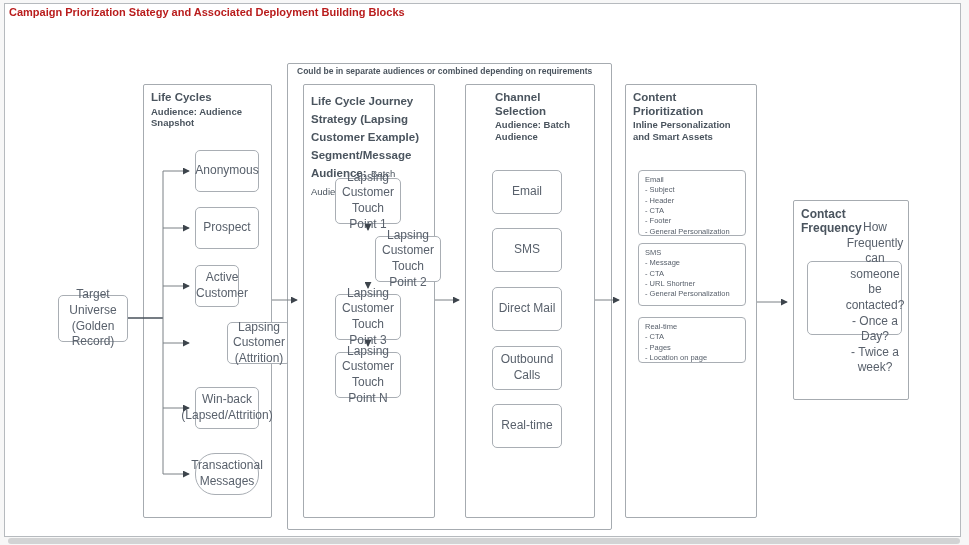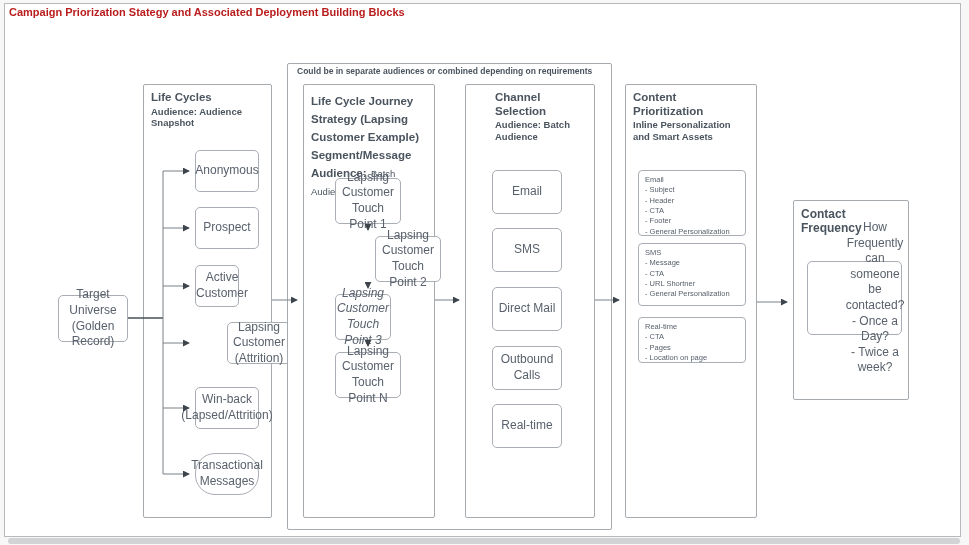--- a/index.html
+++ b/index.html
@@ -104,21 +104,21 @@
       <span class="hdr-main">Life Cycle Journey Strategy (Lapsing Customer Example) Segment/Message Audience:</span>
       <span class="hdr-sub-inline">Batch Audience</span>
     </div>
   </div>
   <div class="sbox" style="left:335px; top:178px; width:66px; height:46px;">
     <span>Lapsing Customer Touch Point 1</span>
   </div>
   <div class="sbox" style="left:335px; top:236px; width:66px; height:46px;margin-left:40px;">
     <span>Lapsing Customer Touch Point 2</span>
   </div>
-  <div class="sbox" style="left:335px; top:294px; width:56px; height:46px;font-style:italic;">
+  <div class="sbox" style="left:335px; top:294px; width:66px; height:46px;">
     <span>Lapsing Customer Touch Point 3</span>
   </div>
   <div class="sbox" style="left:335px; top:352px; width:66px; height:46px;">
     <span>Lapsing Customer Touch Point N</span>
   </div>
 
   <div class="container" style="left:465px; top:84px; width:130px; height:434px;padding-left:22px;">
     <div class="hdr">
       <div class="hdr-main">Channel Selection</div>
       <div class="hdr-sub">Audience: Batch Audience</div>

